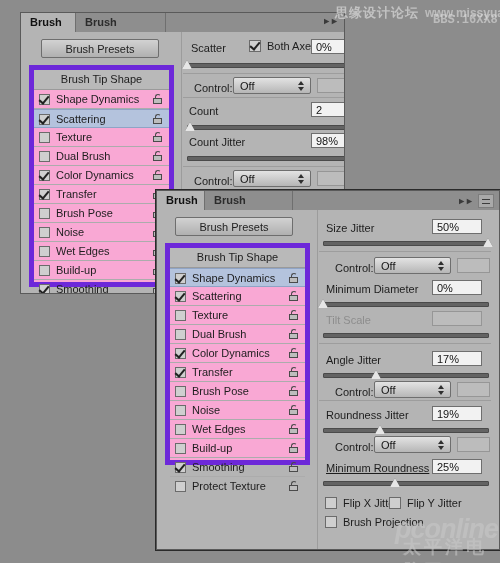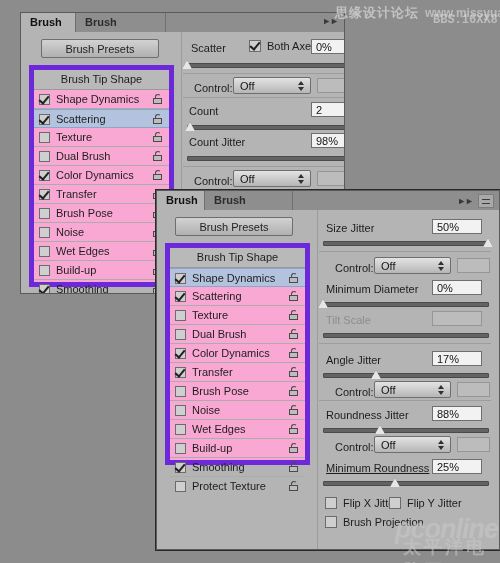--- a/index.html
+++ b/index.html
@@ -437,21 +437,21 @@
           <span>Off</span>
           <span class="arr"></span>
         </div>
         <div class="field dis" style="left:300px;top:172px;width:33px;"></div>
       </div>
 
       <div class="sep" style="left:162px;top:190px;width:172px;"></div>
 
       <div>
         <span class="rowlabel" style="left:169px;top:198px;">Roundness Jitter</span>
-        <div class="field" style="left:275px;top:196px;width:50px;">88%</div>
+        <div class="field" style="left:275px;top:196px;width:50px;">19%</div>
         <div class="track" style="left:166px;top:218px;width:166px;"></div>
         <div class="thumb" style="left:218px;top:215px;"></div>
       </div>
 
       <div>
         <span class="rowlabel" style="left:178px;top:230px;">Control:</span>
         <div class="select" style="left:217px;top:226px;width:77px;">
           <span>Off</span>
           <span class="arr"></span>
         </div>

